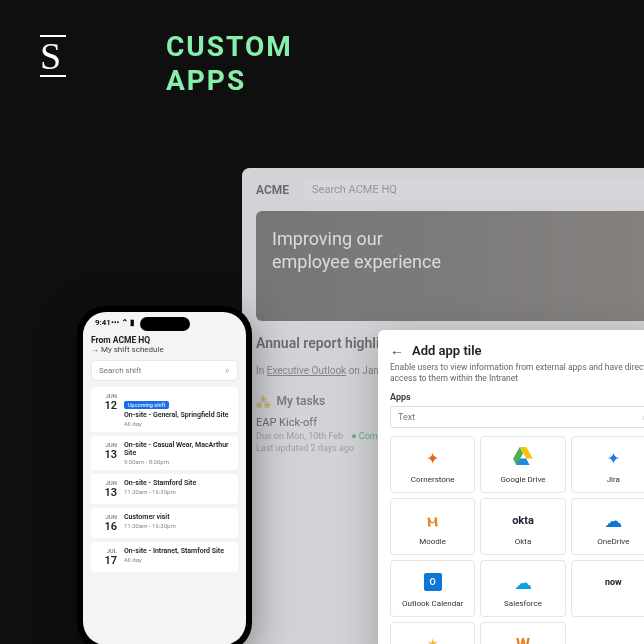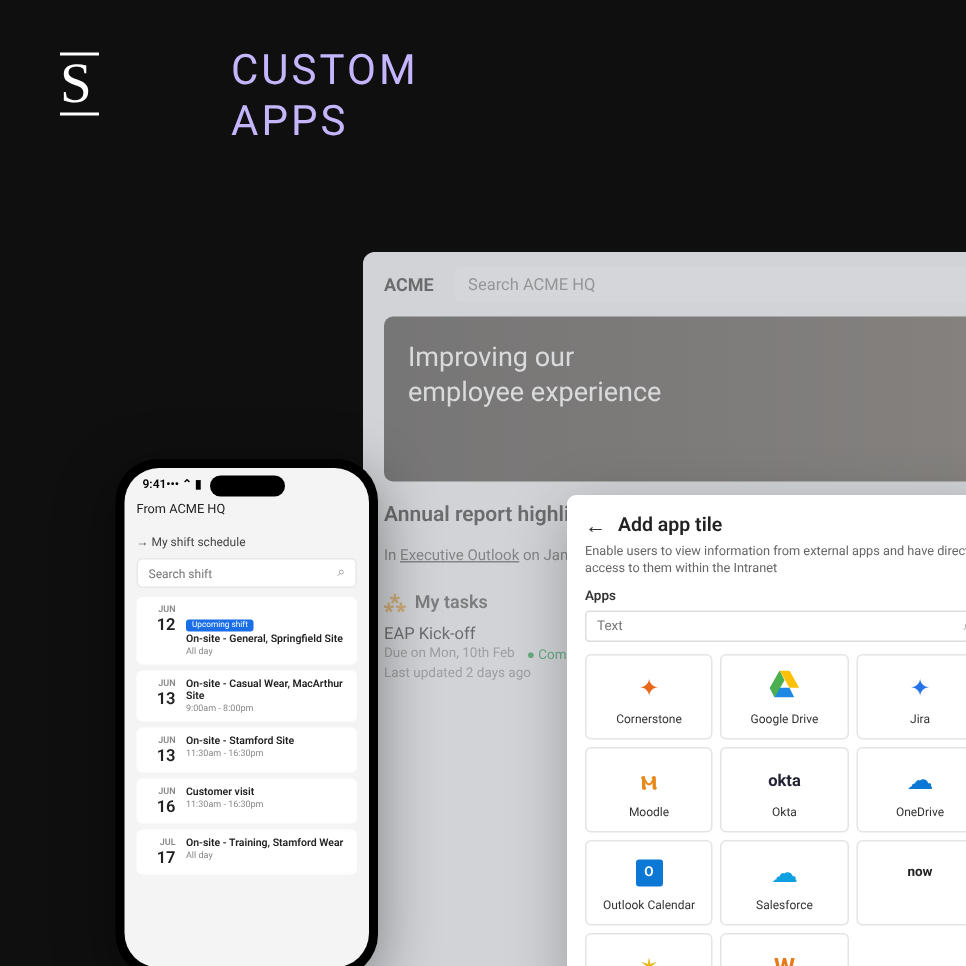--- a/index.html
+++ b/index.html
@@ -1,20 +1,20 @@
 <!DOCTYPE html>
 <html><head>
 <meta charset="utf-8">
 <style>
 *{margin:0;padding:0;box-sizing:border-box;font-family:-apple-system,BlinkMacSystemFont,'Segoe UI',Roboto,Arial,sans-serif}
 body{width:644px;height:644px;background:#0f0f0f;overflow:hidden;position:relative}
 .logo{position:absolute;top:35px;left:40px;color:#fff;font-size:38px;font-weight:300}
 .logo-line{width:26px;height:2px;background:#fff;margin:0 auto}
 .logo-s{font-family:Georgia,serif;line-height:1}
-.title{position:absolute;top:30px;left:154px;color:#c4b5fd;font-family:'Courier New',monospace;font-size:28px;font-weight:400;letter-spacing:2px;line-height:1.2}
+.title{position:absolute;top:30px;left:166px;color:#86efac;font-family:'Courier New',monospace;font-size:28px;font-weight:700;letter-spacing:2px;line-height:1.2}
 .desktop-mock{position:absolute;top:168px;left:242px;width:520px;height:560px;background:#eef0f2;border-radius:8px 0 0 0;overflow:hidden}
 .desktop-header{display:flex;align-items:center;padding:10px 14px;gap:14px}
 .brand{font-weight:700;font-size:12px;color:#222}
 .search-bar{flex:1;display:flex;align-items:center;background:#f6f7f8;border-radius:4px;padding:5px 9px;font-size:11px;color:#888}
 .search-bar input{border:none;background:transparent;flex:1;font-size:11px;outline:none}
 .hero{margin:0 14px;height:110px;background:linear-gradient(90deg,#3a3632,#5b5248);border-radius:6px;padding:16px;color:#fff;font-size:18px;font-weight:400;line-height:1.3}
 .annual{margin:14px;font-size:14px;font-weight:600;color:#222}
 .annual-sub{margin:0 14px;font-size:10px;color:#555}
 .annual-sub a{text-decoration:underline;color:#555}
 .mytasks{margin:16px 14px 6px;display:flex;align-items:center;gap:6px;font-size:12px;font-weight:600;color:#444}
@@ -36,21 +36,21 @@
 .apps-grid{display:grid;grid-template-columns:repeat(3,1fr);gap:5px}
 .app-tile{border:1px solid #e4e4e4;border-radius:4px;padding:10px 4px 8px;display:flex;flex-direction:column;align-items:center;gap:6px;cursor:pointer}
 .app-icon{width:22px;height:22px;display:flex;align-items:center;justify-content:center;font-size:16px}
 .app-name{font-size:8px;color:#333;text-align:left}
 
 .phone{position:absolute;top:306px;left:77px;width:175px;height:345px;background:#000;border-radius:28px;padding:6px;box-shadow:0 10px 40px rgba(0,0,0,.4)}
 .phone-screen{width:100%;height:100%;background:#f4f4f4;border-radius:23px;overflow:hidden;position:relative}
 .notch{position:absolute;top:5px;left:50%;transform:translateX(-50%);width:50px;height:14px;background:#000;border-radius:10px;z-index:2}
 .status{display:flex;justify-content:flex-start;padding:6px 12px 2px;font-size:8px;font-weight:600;color:#000}
 .phone-content{padding:6px 8px}
-.from{font-size:8.5px;font-weight:400;color:#222;margin-bottom:12px}
+.from{font-size:8.5px;font-weight:700;color:#222;margin-bottom:0}
 .shift-link{font-size:8px;color:#444;margin-bottom:6px}
 .phone-search{display:flex;align-items:center;background:#fff;border-radius:4px;padding:4px 7px;margin-bottom:6px;border:1px solid #e8e8e8}
 .phone-search input{border:none;flex:1;font-size:8px;outline:none;color:#999}
 .shift{background:#fff;border-radius:4px;padding:5px 6px;margin-bottom:4px;display:flex;gap:7px}
 .shift-date{text-align:right;min-width:20px}
 .shift-month{font-size:6px;color:#888;font-weight:600}
 .shift-day{font-size:11px;font-weight:600;color:#222}
 .shift-info{flex:1}
 .shift-badge{display:inline-block;background:#1a6ee8;color:#fff;font-size:5.5px;padding:1px 4px;border-radius:2px;margin-bottom:1px}
 .shift-title{font-size:7px;font-weight:600;color:#222;line-height:1.15}
@@ -248,20 +248,20 @@
               <div class="shift-title">Customer visit</div>
               <div class="shift-time">11:30am - 16:30pm</div>
             </div>
           </div>
           <div class="shift">
             <div class="shift-date">
               <div class="shift-month">JUL</div>
               <div class="shift-day">17</div>
             </div>
             <div class="shift-info">
-              <div class="shift-title">On-site - Training, Stamford Wear</div>
+              <div class="shift-title">On-site - Intranet, Stamford Site</div>
               <div class="shift-time">All day</div>
             </div>
           </div>
         </div>
     </div>
   </div>
 </div>
 
 </body></html>

